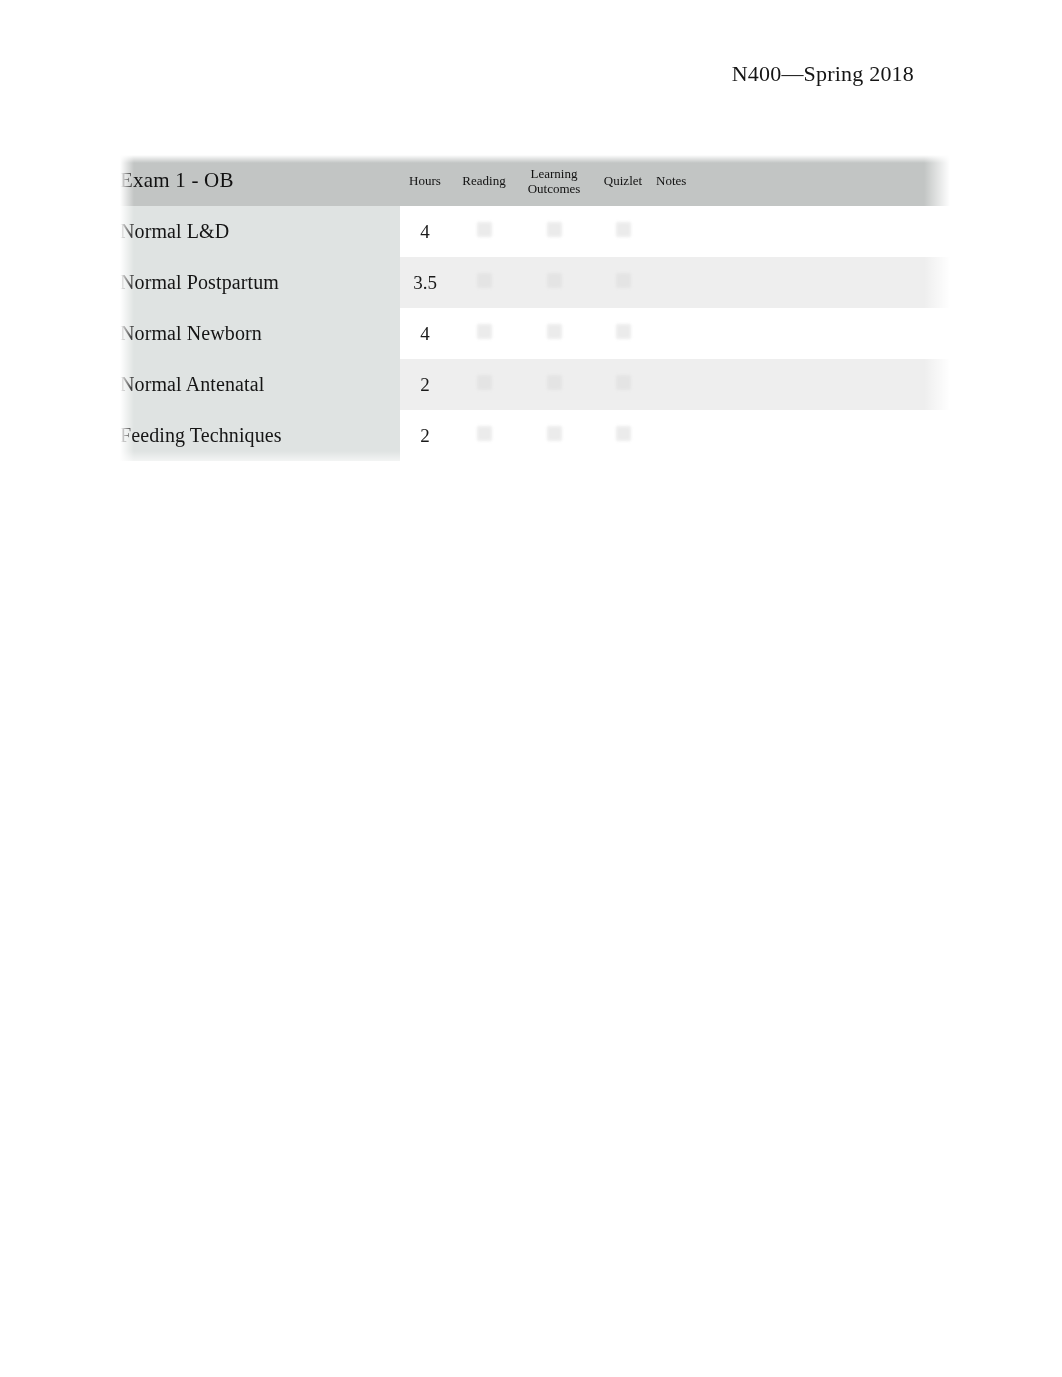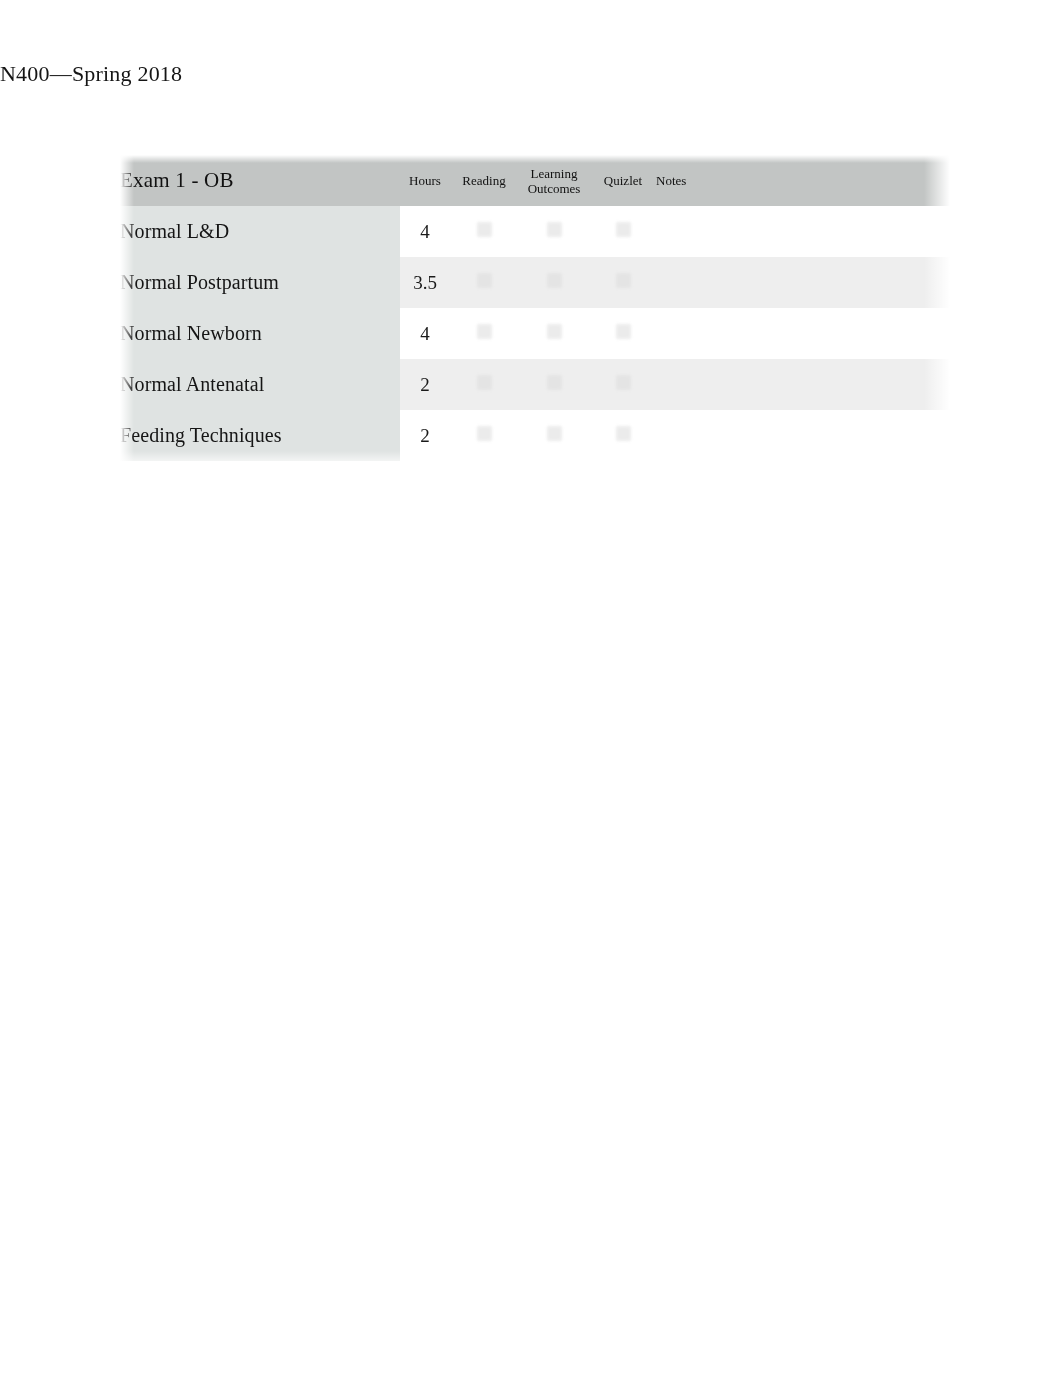--- a/index.html
+++ b/index.html
@@ -15,21 +15,21 @@
     color: #1a1a1a;
     overflow: hidden;
   }
 
   
   .page-title {
     position: absolute;
     top: 60px;
     left: 0;
     width: 914px;
-    text-align: left;
+    text-align: right;
     font-size: 22px;
     line-height: 28px;
     letter-spacing: 0.2px;
     color: #151515;
   }
 
   
   .table-wrap {
     position: absolute;
     left: 120px;

